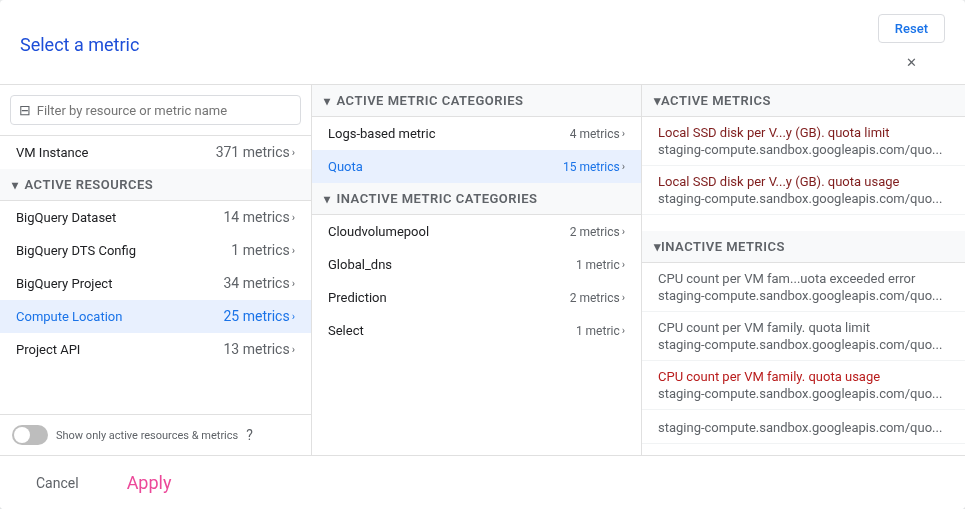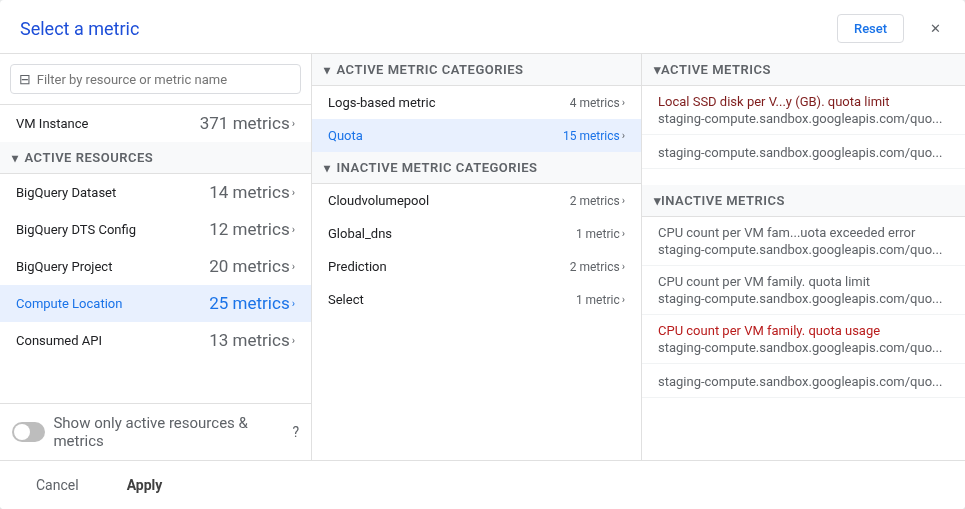--- a/index.html
+++ b/index.html
@@ -22,21 +22,22 @@
       border-bottom: 1px solid #e0e0e0;
     }
     .dialog-title {
       font-size: 18px;
       font-weight: 400;
       color: #1d4ed8;
     }
     .header-actions {
       display: flex;
       align-items: center;
-      gap: 22px;
+      gap: 8px;
+      flex-direction: column;
     }
     .reset-btn {
       border: 1px solid #dadce0;
       background: #fff;
       color: #1a73e8;
       font-size: 13px;
       padding: 6px 16px;
       border-radius: 4px;
       cursor: pointer;
       font-weight: 500;
@@ -89,21 +90,21 @@
     .left-list-item {
       display: flex;
       align-items: center;
       justify-content: space-between;
       padding: 8px 16px;
       cursor: pointer;
       color: #202124;
       border-bottom: 1px solid transparent;
     }
     .left-list-item.selected { background: #e8f0fe; color: #1a73e8; text-align: right; }
-    .left-list-item .metric-count { color: #5f6368; font-size: 17px; white-space: nowrap; }
+    .left-list-item .metric-count { color: #5f6368; font-size: 14px; white-space: nowrap; }
     .left-list-item.selected .metric-count { color: #1a73e8; }
     .left-list-item .item-label { font-size: 13px; }
     .chevron { font-size: 11px; color: #5f6368; }
     .left-list-item.selected .chevron { color: #1a73e8; }
     .section-header {
       display: flex;
       align-items: center;
       padding: 8px 12px;
       color: #5f6368;
       font-size: 11px;
@@ -136,21 +137,21 @@
       transition: background 0.2s;
     }
     .toggle-slider:before {
       content: '';
       position: absolute;
       width: 16px; height: 16px;
       left: 2px; top: 2px;
       background: white;
       border-radius: 50%;
     }
-    .toggle-label { font-size: 15px; color: #5f6368; }
+    .toggle-label { font-size: 11px; color: #5f6368; }
     .help-icon { color: #5f6368; font-size: 14px; }
     
     .middle-panel {
       width: 330px;
       border-right: 1px solid #e0e0e0;
       display: flex;
       flex-direction: column;
       overflow: hidden;
     }
     .middle-list { flex: 1; overflow-y: auto; }
@@ -210,23 +211,23 @@
       background: none;
       color: #5f6368;
       font-size: 14px;
       padding: 8px 16px;
       cursor: pointer;
       border-radius: 4px;
     }
     .apply-btn {
       border: none;
       background: none;
-      color: #404040;
-      font-size: 14px;
-      font-weight: 700;
+      color: #ec4899;
+      font-size: 18px;
+      font-weight: 400;
       padding: 8px 16px;
       cursor: pointer;
       border-radius: 4px;
     }
     .count-chevron { display: flex; align-items: center; gap: 2px; }
   </style>
 </head>
 <body>
 
 <div class="dialog">
@@ -270,43 +271,43 @@
           <span class="item-label">BigQuery Dataset</span>
           <span class="count-chevron">
             <span class="metric-count">14 metrics</span>
             <span class="chevron">›</span>
           </span>
         </div>
 
         <div class="left-list-item">
           <span class="item-label">BigQuery DTS Config</span>
           <span class="count-chevron">
-            <span class="metric-count">12 metrics</span>
+            <span class="metric-count">1 metrics</span>
             <span class="chevron">›</span>
           </span>
         </div>
 
         <div class="left-list-item">
           <span class="item-label">BigQuery Project</span>
           <span class="count-chevron">
-            <span class="metric-count">20 metrics</span>
+            <span class="metric-count">34 metrics</span>
             <span class="chevron">›</span>
           </span>
         </div>
 
         <div class="left-list-item selected">
           <span class="item-label">Compute Location</span>
           <span class="count-chevron">
             <span class="metric-count">25 metrics</span>
             <span class="chevron">›</span>
           </span>
         </div>
 
         <div class="left-list-item">
-          <span class="item-label">Consumed API</span>
+          <span class="item-label">Project API</span>
           <span class="count-chevron">
             <span class="metric-count">13 metrics</span>
             <span class="chevron">›</span>
           </span>
         </div>
       </div>
 
       <div class="toggle-row">
         <label class="toggle">
 
@@ -387,20 +388,21 @@
           <span class="chevron-icon">▾</span>
           <span>ACTIVE METRICS</span>
         </div>
 
         <div class="right-item">
           <div class="metric-name">Local SSD disk per V...y (GB). quota limit</div>
           <div class="metric-path">staging-compute.sandbox.googleapis.com/quo...</div>
         </div>
 
         <div class="right-item">
+          <div class="metric-name">Local SSD disk per V...y (GB). quota usage</div>
           <div class="metric-path">staging-compute.sandbox.googleapis.com/quo...</div>
         </div>
 
         <div class="right-section-header inactive-right" style="margin-top: 16px;">
           <span class="chevron-icon">▾</span>
           <span>INACTIVE METRICS</span>
         </div>
 
         <div class="right-item inactive-right">
           <div class="metric-name" style="color:#5f6368">CPU count per VM fam...uota exceeded error</div>

